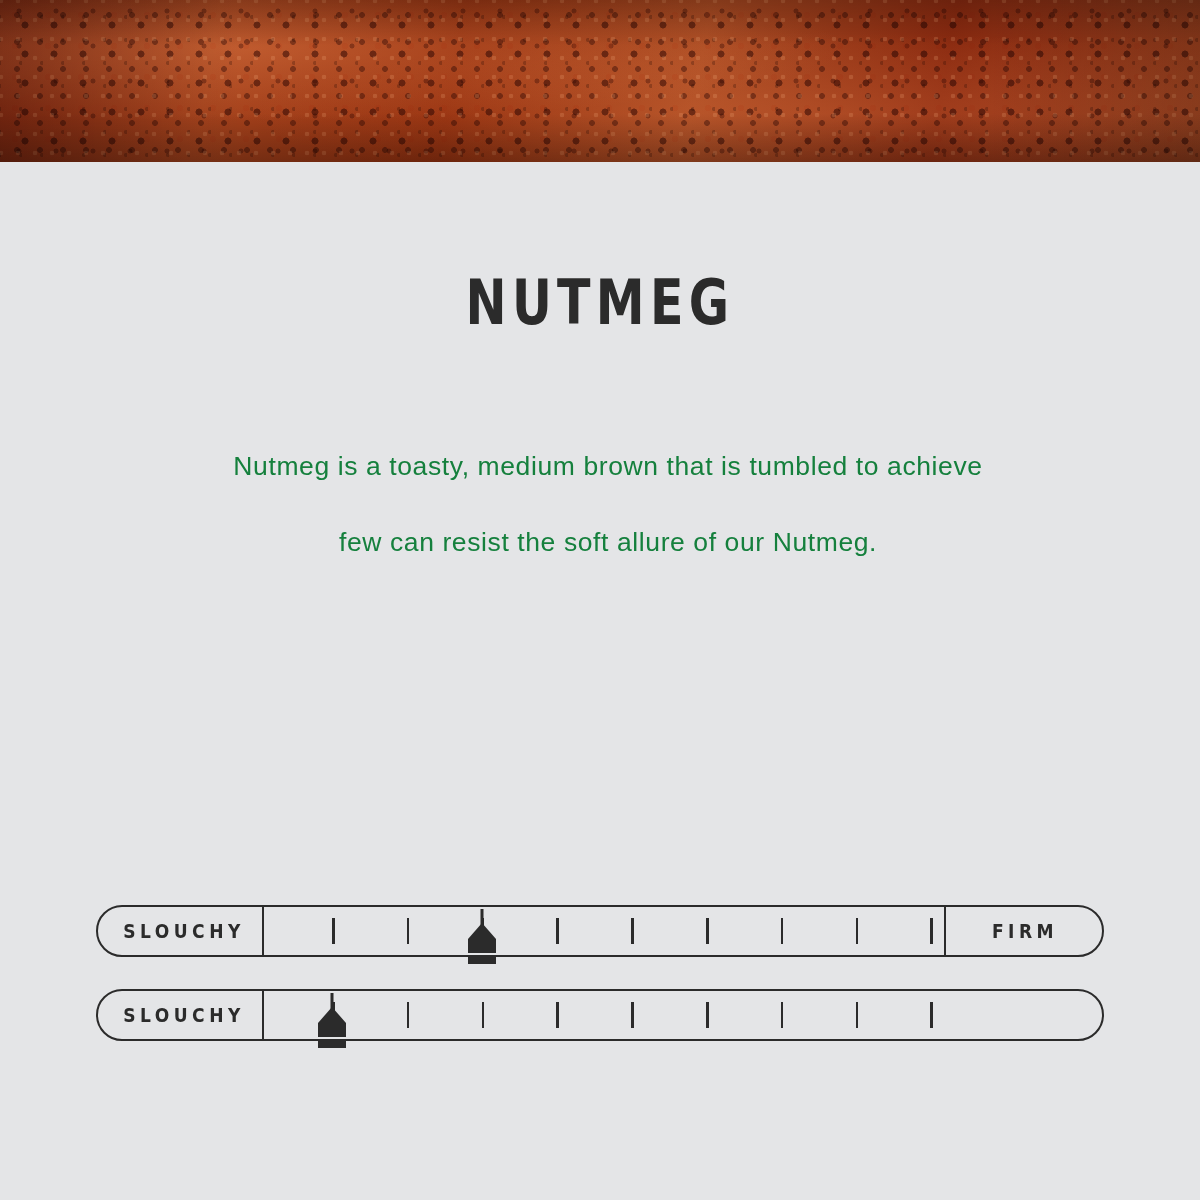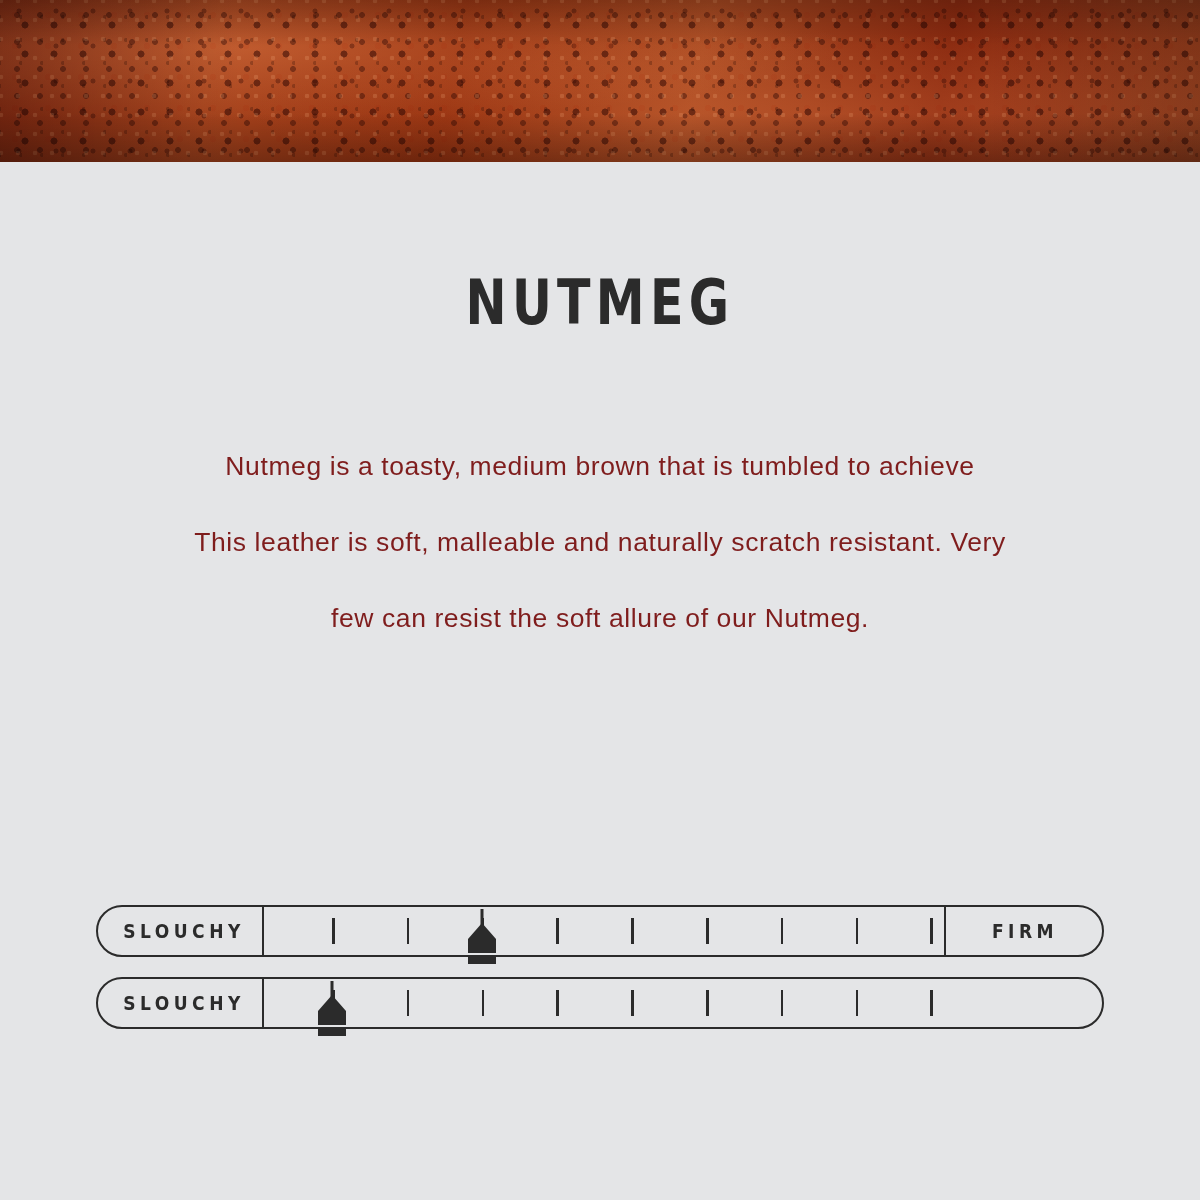--- a/index.html
+++ b/index.html
@@ -79,24 +79,24 @@
     color: #2b2b2b;
     line-height: 1;
     transform: scaleX(0.88);
     transform-origin: center top;
   }
 
   
   .desc {
     position: absolute;
     top: 428px;
-    left: 100px;
+    left: 108px;
     width: 1000px;
     text-align: center;
-    color: #7f1d1d;
+    color: #15803d;
     font-family: "Liberation Sans", sans-serif;
     font-size: 26.5px;
     letter-spacing: 0.6px;
     line-height: 76px;
     font-weight: 400;
   }
   .desc .line {
     display: block;
     white-space: nowrap;
   }
@@ -104,21 +104,21 @@
   
   .sliders {
     position: absolute;
     left: 96px;
     top: 905px;
     width: 1008px;
   }
   .slider-row {
     position: relative;
     height: 52px;
-    margin-bottom: 20px;
+    margin-bottom: 32px;
   }
   .track {
     position: absolute;
     left: 0;
     top: 0;
     width: 1008px;
     height: 52px;
     border: 2.5px solid #2b2b2b;
     border-radius: 26px;
     box-sizing: border-box;
@@ -180,21 +180,20 @@
   <div class="swatch">
     <div class="pebble"></div>
     <div class="pebble2"></div>
     <div class="shade"></div>
   </div>
 
   <div class="title">NUTMEG</div>
 
   <div class="desc">
     <span class="line">Nutmeg is a toasty, medium brown that is tumbled to achieve</span>
-    <span class="line">This leather is soft, malleable and naturally scratch resistant.  Very</span>
     <span class="line">few can resist the soft allure of our Nutmeg.</span>
   </div>
 
   <div class="sliders">
 
     <div class="slider-row">
       <div class="track"></div>
       <div class="cap cap-left">SLOUCHY</div>
       <div class="cap cap-right">FIRM</div>
       <div class="ticks">

